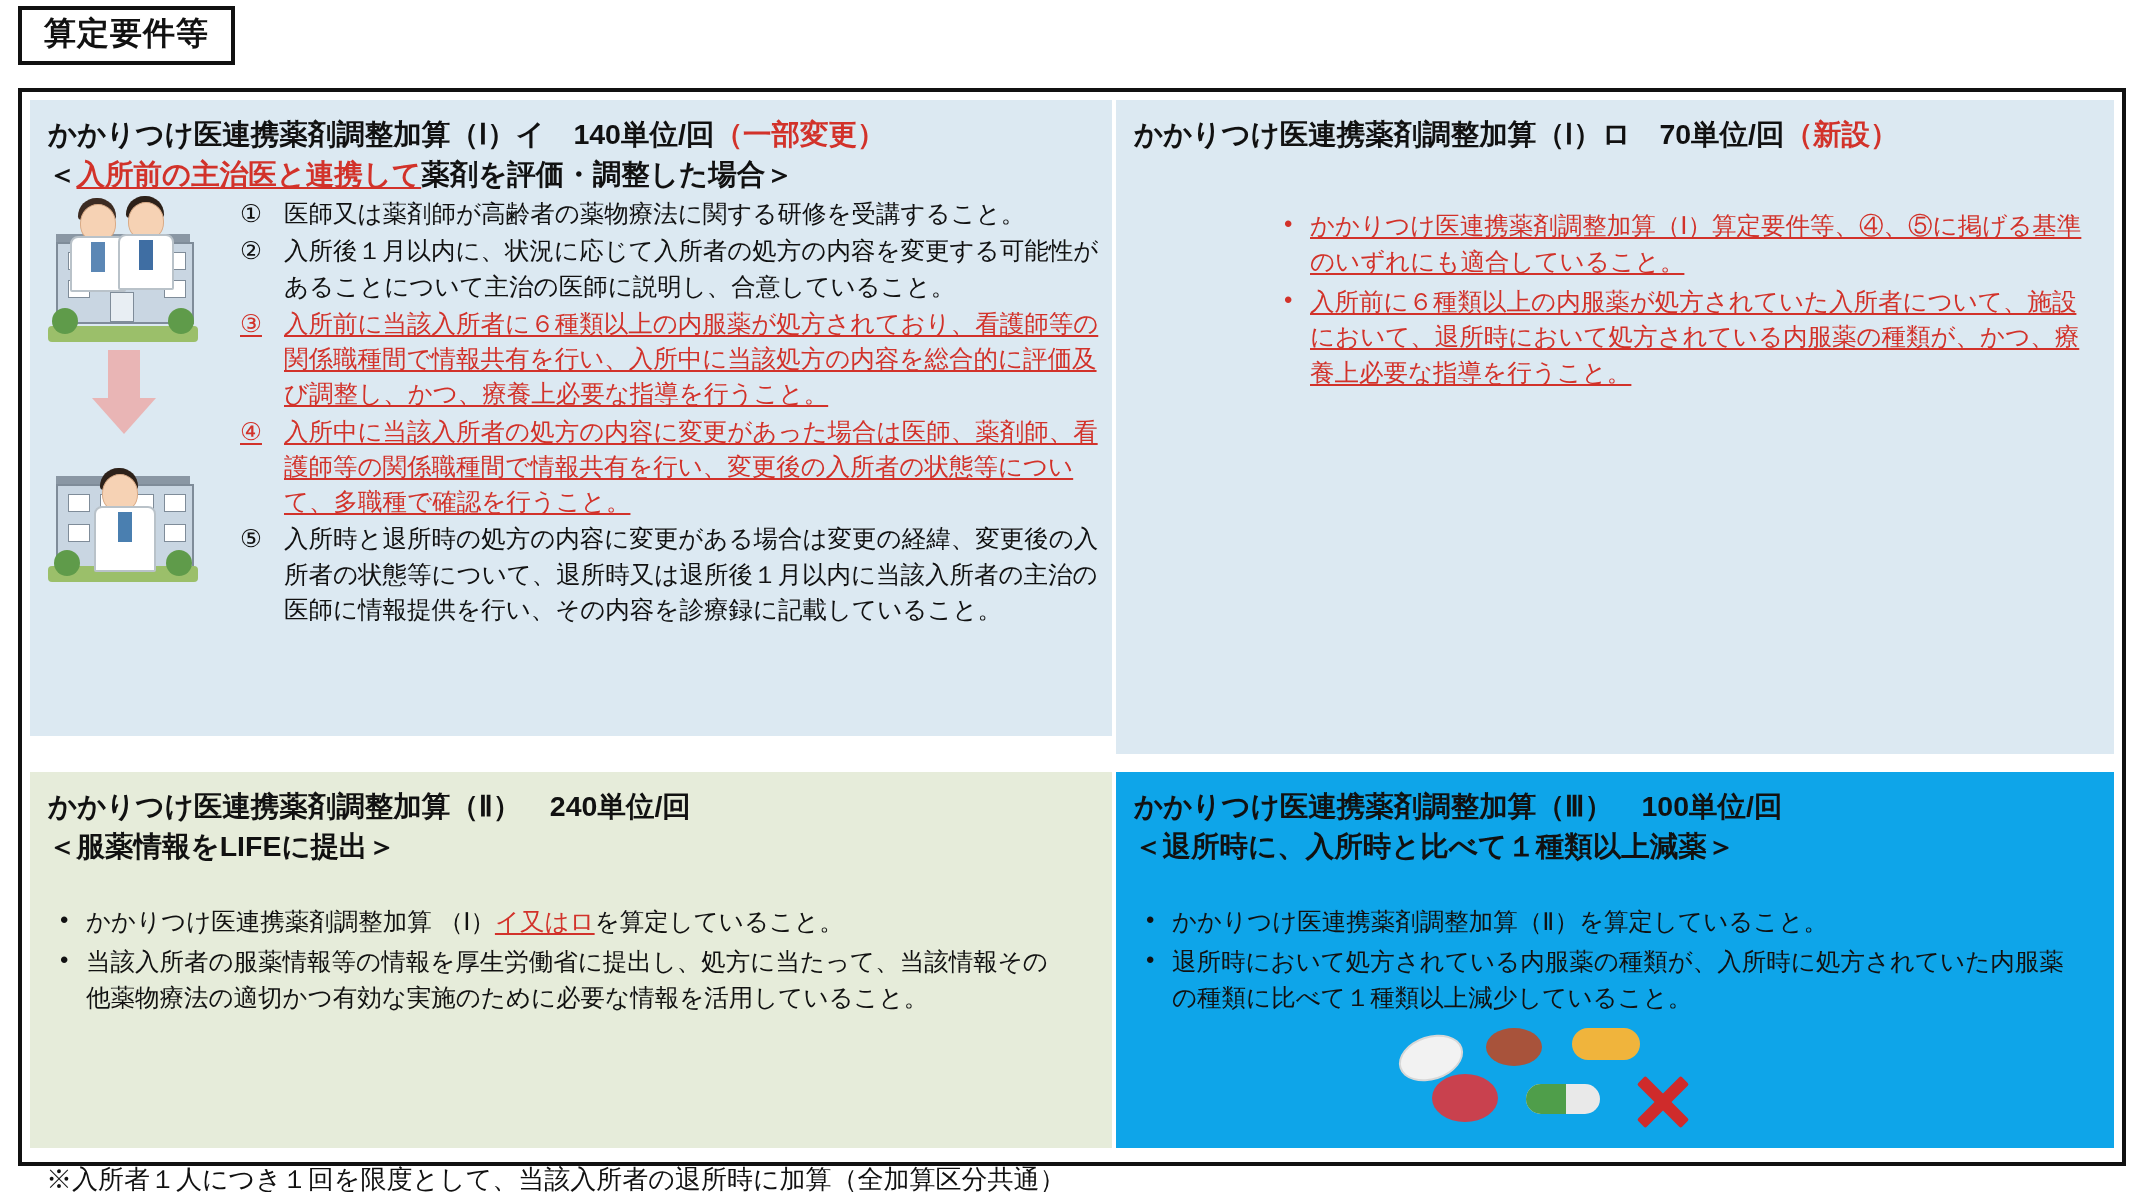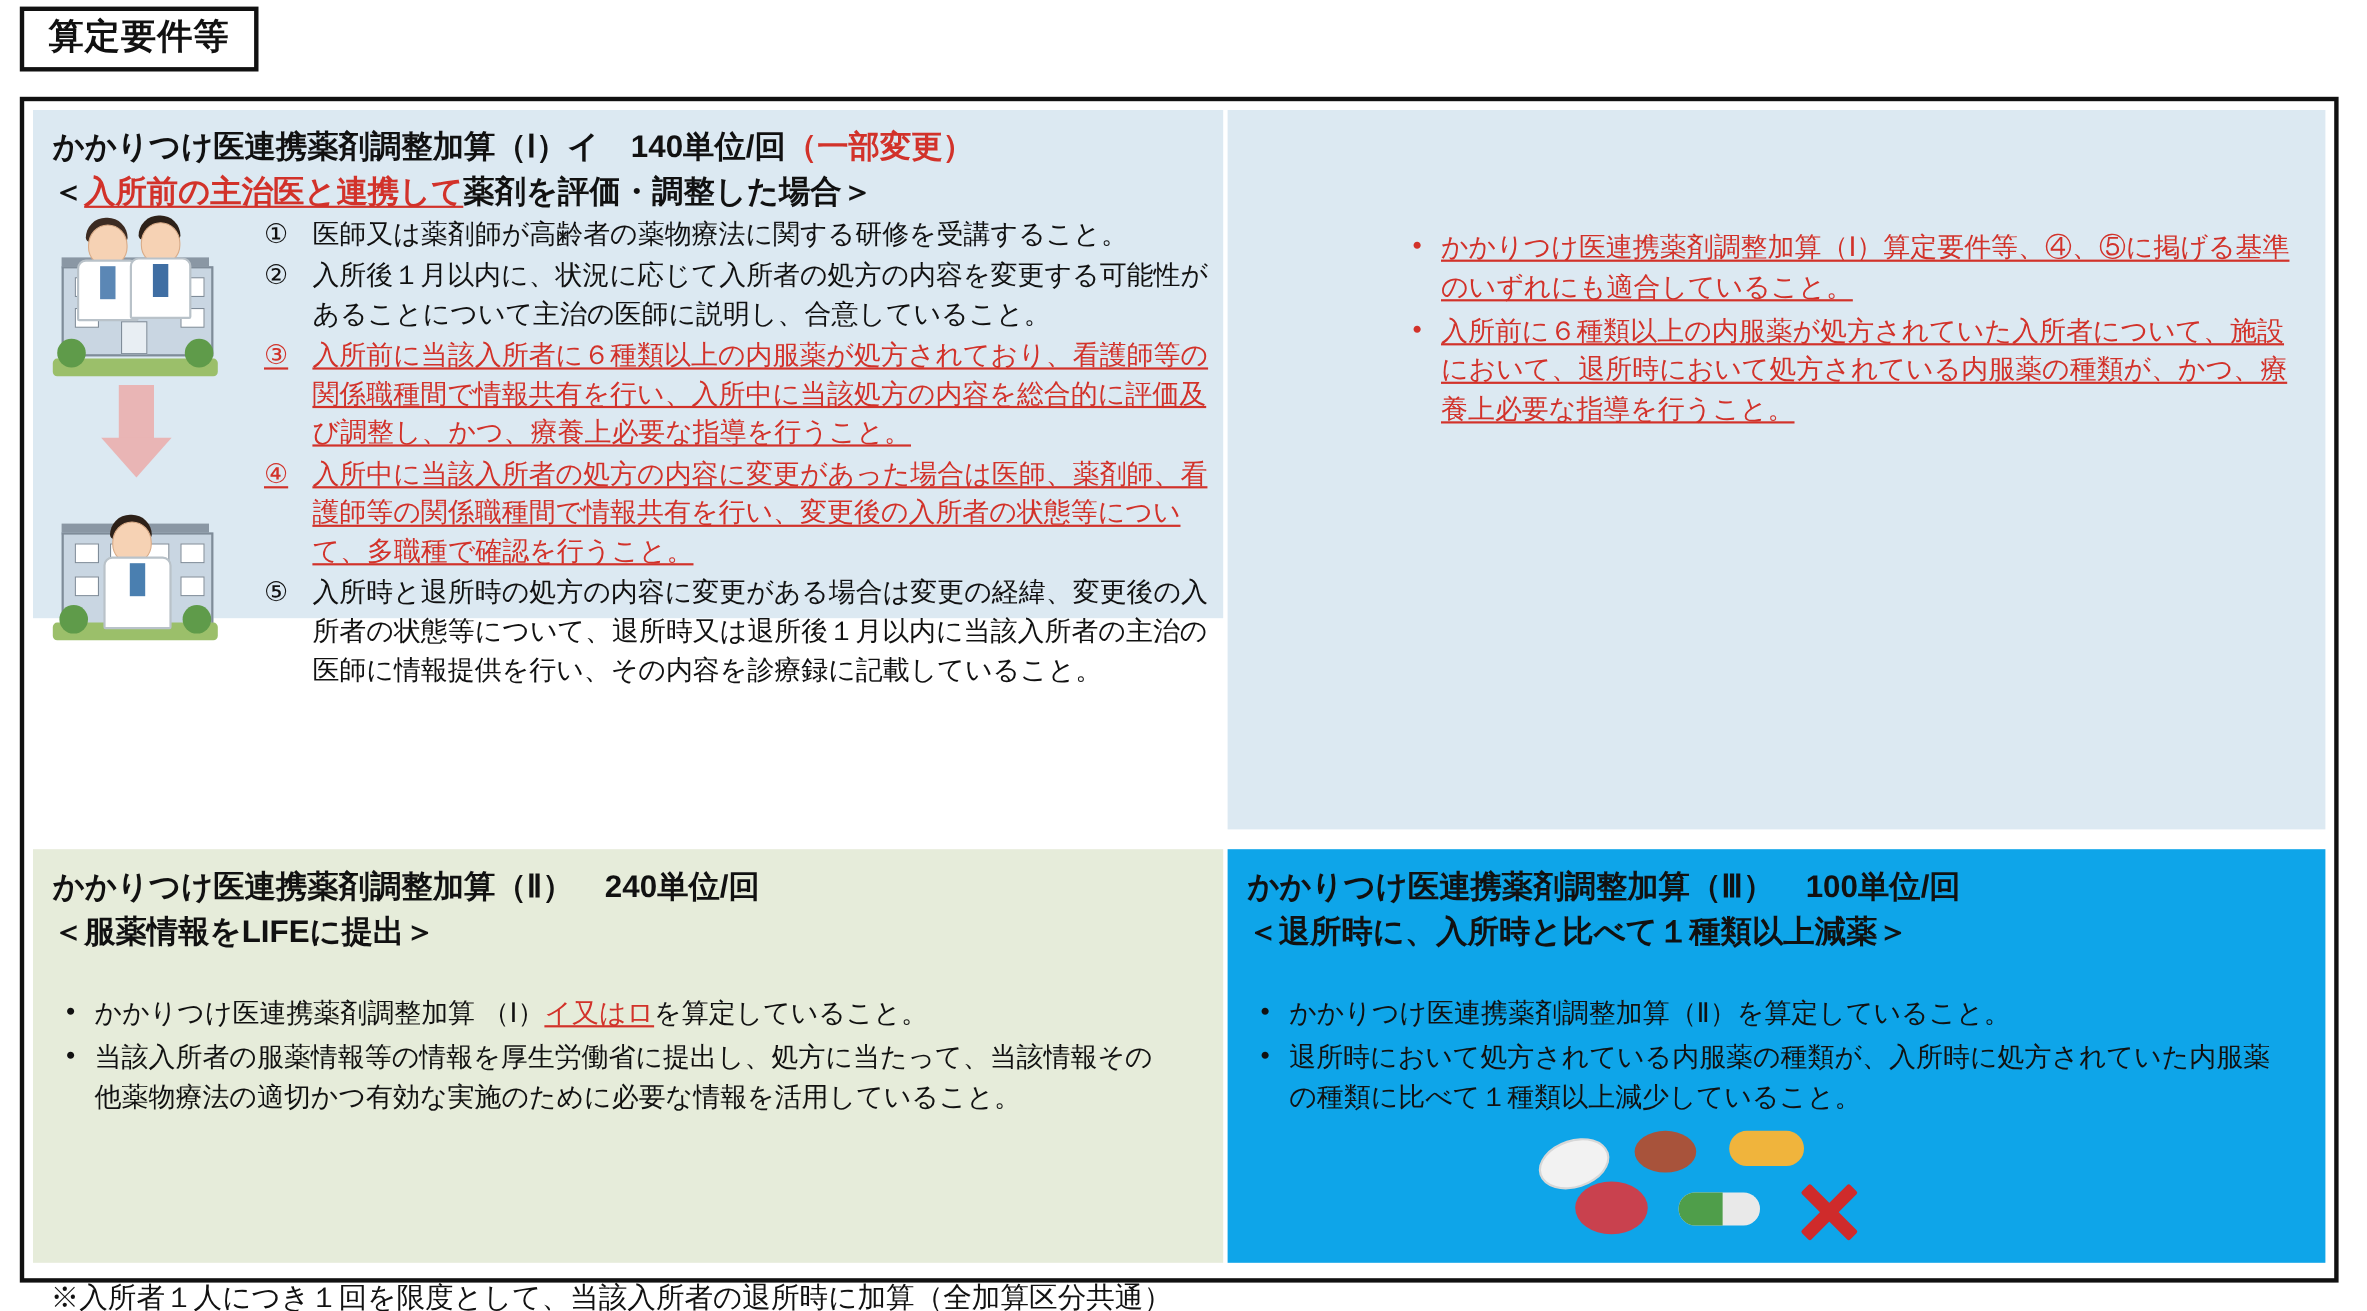--- a/index.html
+++ b/index.html
@@ -51,21 +51,21 @@
 
   
   .panel {
     position: absolute;
     box-sizing: border-box;
   }
   .panel-blue-left {
     left: 8px;
     top: 8px;
     width: 1082px;
-    height: 462px;
+    height: 636px;
     background: #dce9f2;
   }
   .panel-blue-right {
     left: 1094px;
     top: 8px;
     width: 998px;
     height: 654px;
     background: #dce9f2;
   }
   .panel-green {
@@ -394,20 +394,23 @@
           <div class="num-text red-underline">入所中に当該入所者の処方の内容に変更があった場合は医師、薬剤師、看護師等の関係職種間で情報共有を行い、変更後の入所者の状態等について、多職種で確認を行うこと。</div>
         </div>
         <div class="num-row">
           <div class="num-mark">⑤</div>
           <div class="num-text">入所時と退所時の処方の内容に変更がある場合は変更の経緯、変更後の入所者の状態等について、退所時又は退所後１月以内に当該入所者の主治の医師に情報提供を行い、その内容を診療録に記載していること。</div>
         </div>
       </div>
     </div>
 
     <div class="panel panel-blue-right">
+      <div class="panel-head">
+        <span>かかりつけ医連携薬剤調整加算（Ⅰ）ロ　70単位/回</span><span class="red">（新設）</span>
+      </div>
 
       <div class="bullet-list rb-list">
         <div class="bullet-row">
           <div class="bullet-dot">•</div>
           <div class="bullet-text">かかりつけ医連携薬剤調整加算（Ⅰ）算定要件等、④、⑤に掲げる基準のいずれにも適合していること。</div>
         </div>
         <div class="bullet-row">
           <div class="bullet-dot">•</div>
           <div class="bullet-text">入所前に６種類以上の内服薬が処方されていた入所者について、施設において、退所時において処方されている内服薬の種類が、かつ、療養上必要な指導を行うこと。</div>
         </div>

